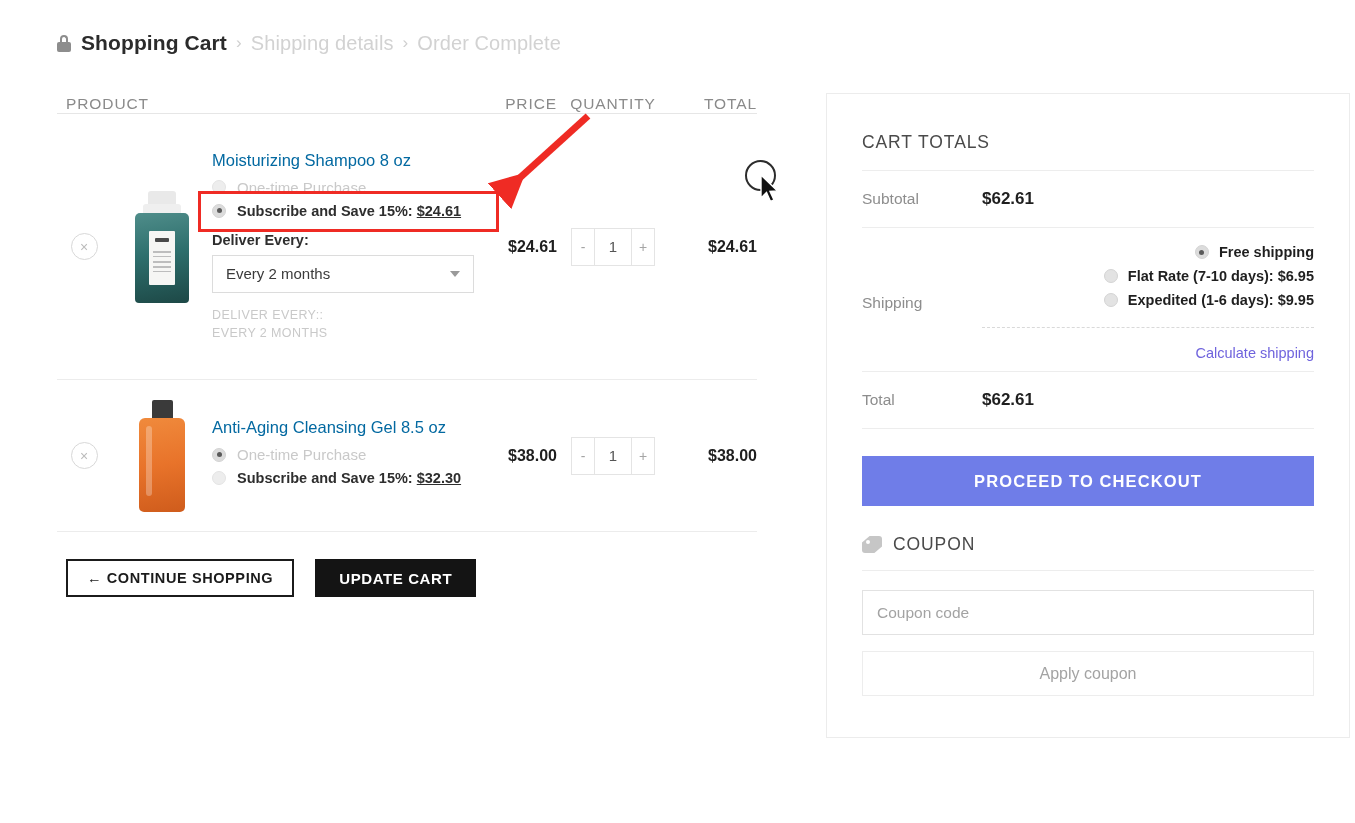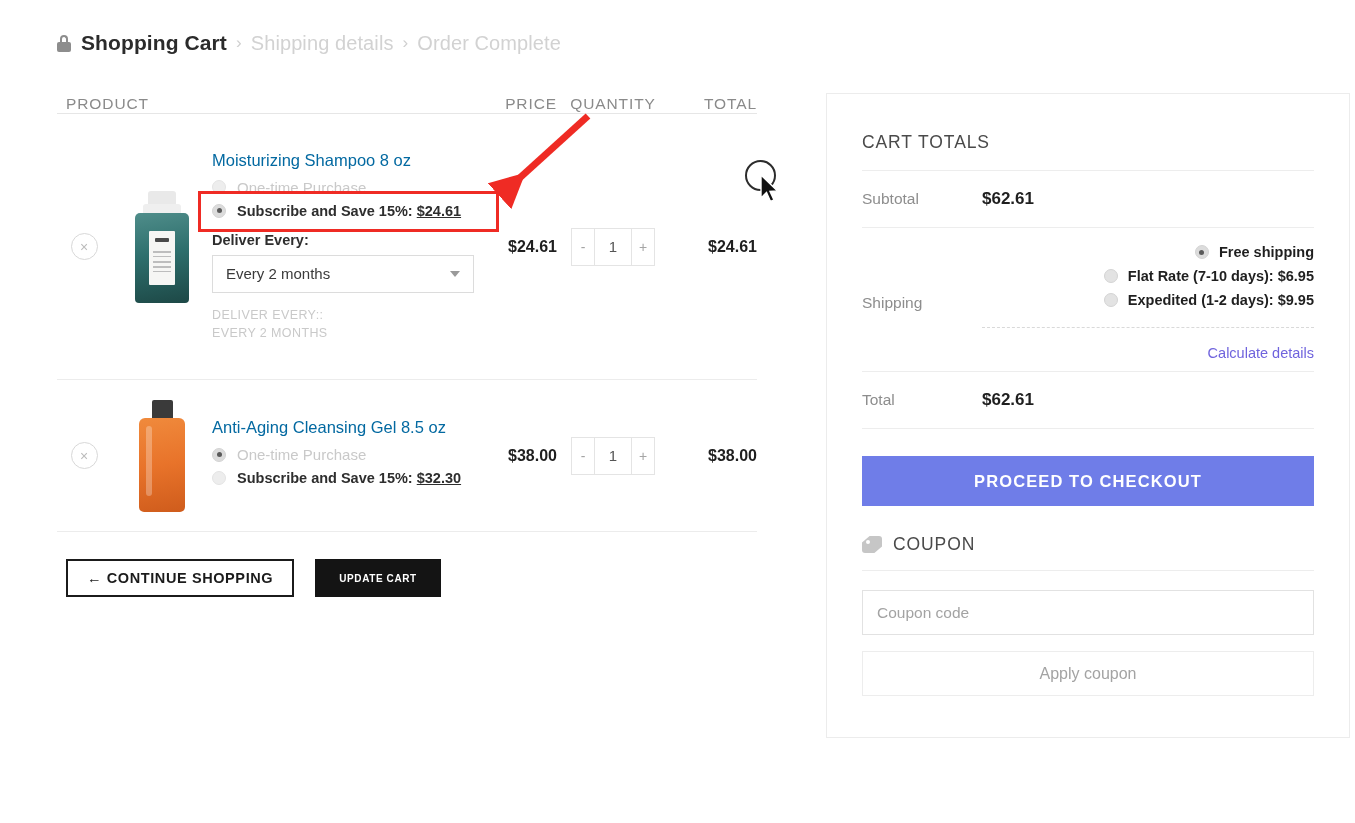--- a/index.html
+++ b/index.html
@@ -153,21 +153,21 @@
 
   
   .actions { position:absolute; left:66px; top:559px; display:flex; gap:21px; }
   .btn-outline {
     height:38px; border:2px solid #1b1b1b; background:#fff; color:#1b1b1b;
     font-size:14.5px; font-weight:bold; letter-spacing:.6px;
     padding:0 19px; display:flex; align-items:center; cursor:pointer;
   }
   .btn-dark {
     height:38px; background:#141414; color:#fff; border:none;
-    font-size:10px; font-weight:bold; letter-spacing:.6px;
+    font-size:15px; font-weight:bold; letter-spacing:.6px;
     padding:0 24px; display:flex; align-items:center; cursor:pointer;
   }
 
   
   .totals {
     position:absolute; left:826px; top:93px; width:524px; height:645px;
     border:1px solid #ececec; background:#fff; padding:38px 35px 0;
   }
   .totals h2 {
     font-size:17.5px; font-weight:400; color:#4a4a4a; letter-spacing:.9px;
@@ -364,24 +364,24 @@
         <div class="ship-opt">
           <span class="radio checked"></span>
           <span class="txt">Free shipping</span>
         </div>
         <div class="ship-opt">
           <span class="radio"></span>
           <span class="txt">Flat Rate (7-10 days): $6.95</span>
         </div>
         <div class="ship-opt">
           <span class="radio"></span>
-          <span class="txt">Expedited (1-2 days): $9.95</span>
+          <span class="txt">Expedited (1-6 days): $9.95</span>
         </div>
         <div class="ship-divider" style="width:100%"></div>
-        <div class="calc-link" style="width:100%">Calculate details</div>
+        <div class="calc-link" style="width:100%">Calculate shipping</div>
       </div>
     </div>
 
     <div class="trow row-tot">
       <div class="lbl">Total</div>
       <div class="val">$62.61</div>
     </div>
 
     <button class="checkout-btn">PROCEED TO CHECKOUT</button>
 

